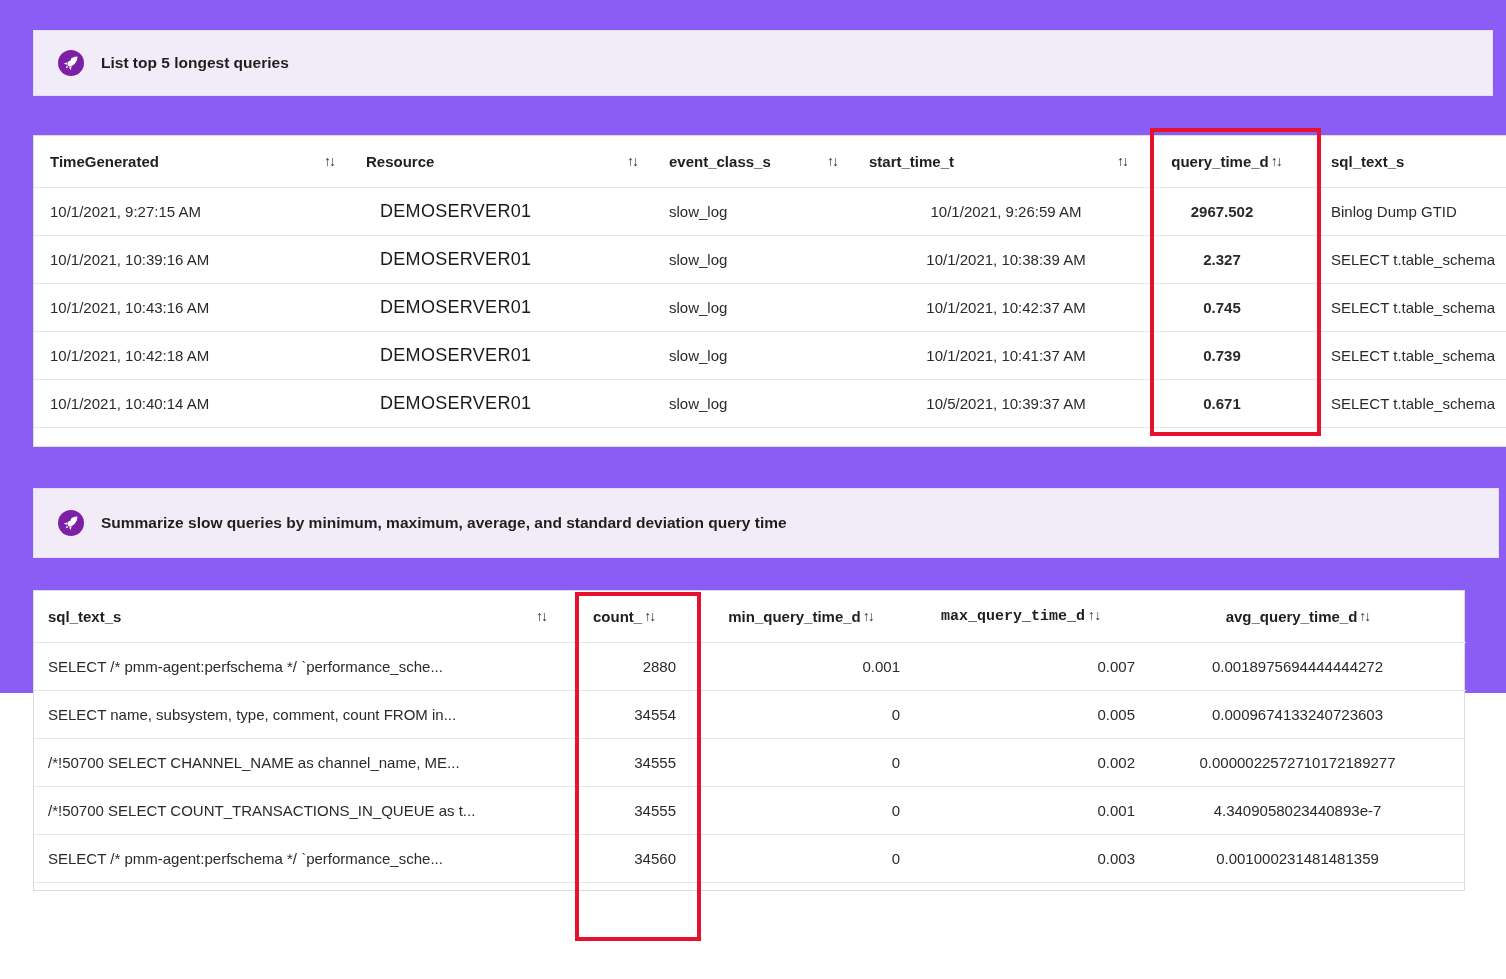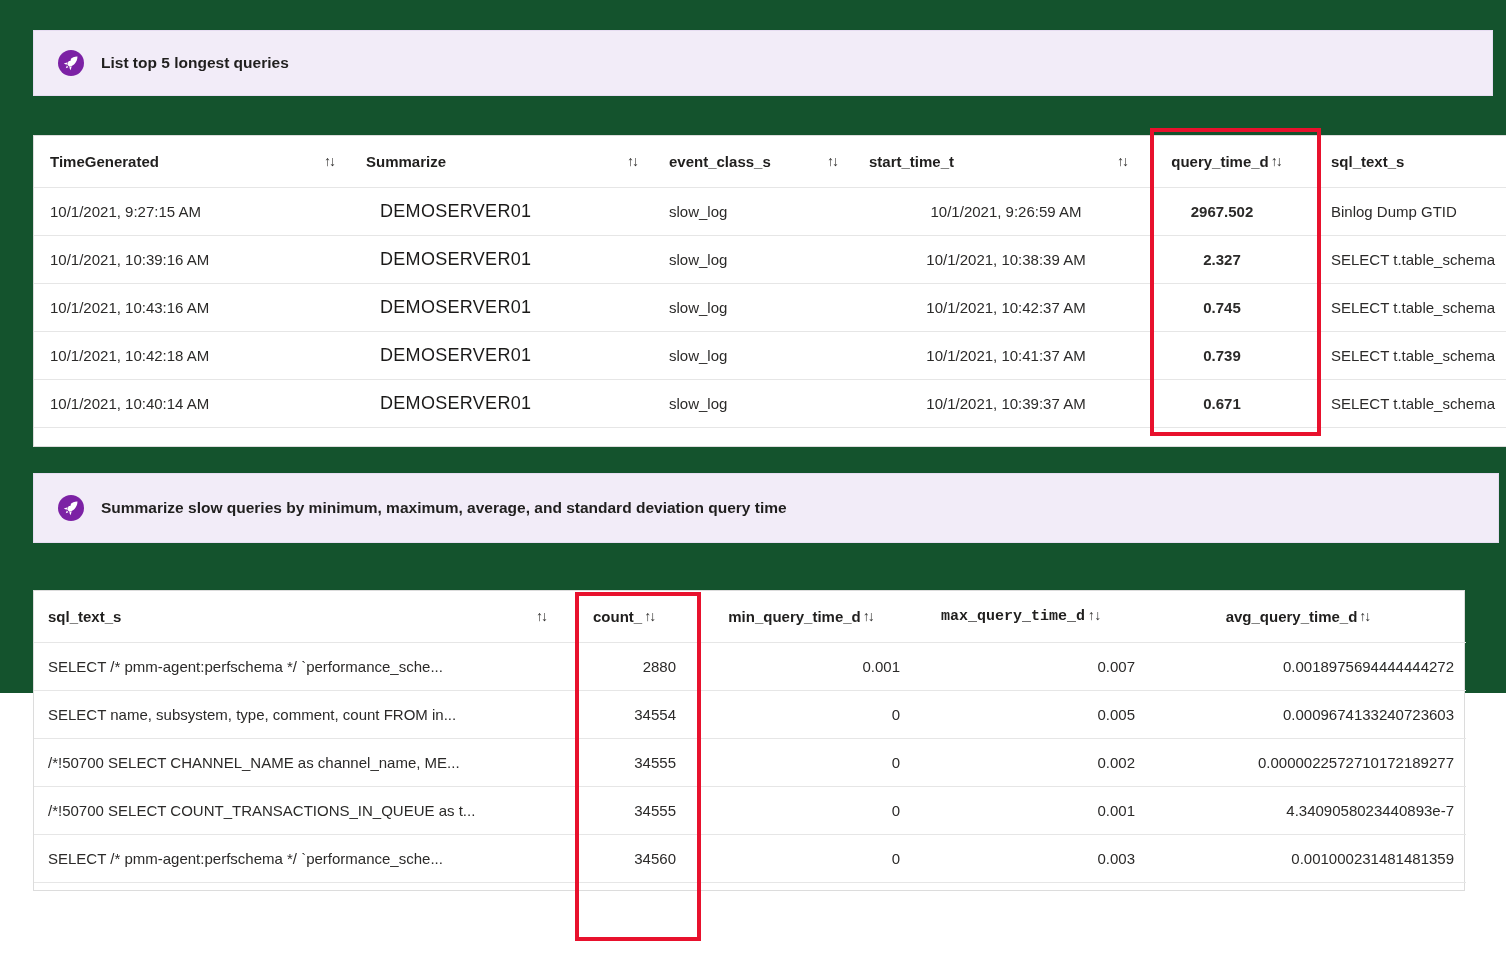--- a/index.html
+++ b/index.html
@@ -3,32 +3,32 @@
 <meta charset="utf-8">
 <style>
   * { margin:0; padding:0; box-sizing:border-box; }
   html, body {
     width:1506px; height:979px;
     background:#ffffff;
     font-family:"Liberation Sans", sans-serif;
     color:#252423;
     overflow:hidden;
   }
-  .page { position:relative; width:1506px; height:693px; background:#14532d; }
+  .page { position:relative; width:1506px; height:693px; background:#8b5cf6; }
 
   
   .prompt-card {
     position:absolute; left:33px;
     background:var(--banner_bg, #f2ecf8);
     border:1px solid #e7ddf2;
     display:flex; align-items:center; gap:17px;
     padding-left:24px; cursor:pointer;
   }
   .prompt-card.card1 { top:30px;  width:1460px; height:66px; }
-  .prompt-card.card2 { top:473px; width:1466px; height:70px; }
+  .prompt-card.card2 { top:488px; width:1466px; height:70px; }
   .prompt-card .label { font-weight:bold; font-size:15.5px; color:#201f1e; }
   .copilot-icon { width:26px; height:26px; flex:0 0 26px; display:block; }
 
   
   .table-frame {
     position:absolute;
     border:1px solid #dcdcdc;
     background:#fff;
   }
   .frame1 { left:33px; top:135px; width:1601px; padding-bottom:18px; }
@@ -59,21 +59,21 @@
   .t1 th.c5 { padding-right:6px; }
   .t1 .c6 { padding-left:16px; text-align:left; }
   .t1 th .hpadr { padding-right:16px; }
 
   
   .t2 .c1 { padding-left:14px; text-align:left; }
   .t2 td.c2 { padding-right:25px; text-align:right; }
   .t2 th.c2 { padding-left:17px; }
   .t2 td.c3 { padding-right:6px; text-align:right; }
   .t2 td.c4 { padding-right:6px; text-align:right; }
-  .t2 td.c5 { padding-right:12px; text-align:right; }
+  .t2 td.c5 { padding-right:12px; text-align:center; }
   .t2 th.c3 { padding-right:6px; }
   .t2 th.c4 { padding-right:6px;font-family:Liberation Mono, monospace; }
   .t2 th.c5 { padding-right:12px; }
   .t2 th.c1 .hcell { padding-right:30px; }
 
   tbody tr { cursor:pointer; }
 
   
   .hl {
     position:absolute;
@@ -113,21 +113,21 @@
       <thead>
         <tr>
           <th class="c1">
             <div class="hcell between hpadr">
                 <span>TimeGenerated</span>
                 <span class="sort">↑↓</span>
               </div>
           </th>
           <th class="c2" style="padding-left:16px;">
             <div class="hcell between hpadr">
-                <span>Summarize</span>
+                <span>Resource</span>
                 <span class="sort">↑↓</span>
               </div>
           </th>
           <th class="c3">
             <div class="hcell between hpadr">
                 <span>event_class_s</span>
                 <span class="sort">↑↓</span>
               </div>
           </th>
           <th class="c4">
@@ -179,21 +179,21 @@
           <td class="c2">DEMOSERVER01</td>
           <td class="c3">slow_log</td>
           <td class="c4">10/1/2021, 10:41:37 AM</td>
           <td class="c5">0.739</td>
           <td class="c6">SELECT t.table_schema</td>
         </tr>
         <tr>
           <td class="c1">10/1/2021, 10:40:14 AM</td>
           <td class="c2">DEMOSERVER01</td>
           <td class="c3">slow_log</td>
-          <td class="c4">10/1/2021, 10:39:37 AM</td>
+          <td class="c4">10/5/2021, 10:39:37 AM</td>
           <td class="c5">0.671</td>
           <td class="c6">SELECT t.table_schema</td>
         </tr>
       </tbody>
     </table>
   </div>
 
   <div class="prompt-card card2">
     <svg class="copilot-icon" viewBox="0 0 24 24">
       <circle cx="12" cy="12" r="12" fill="#7c21a5"></circle>

